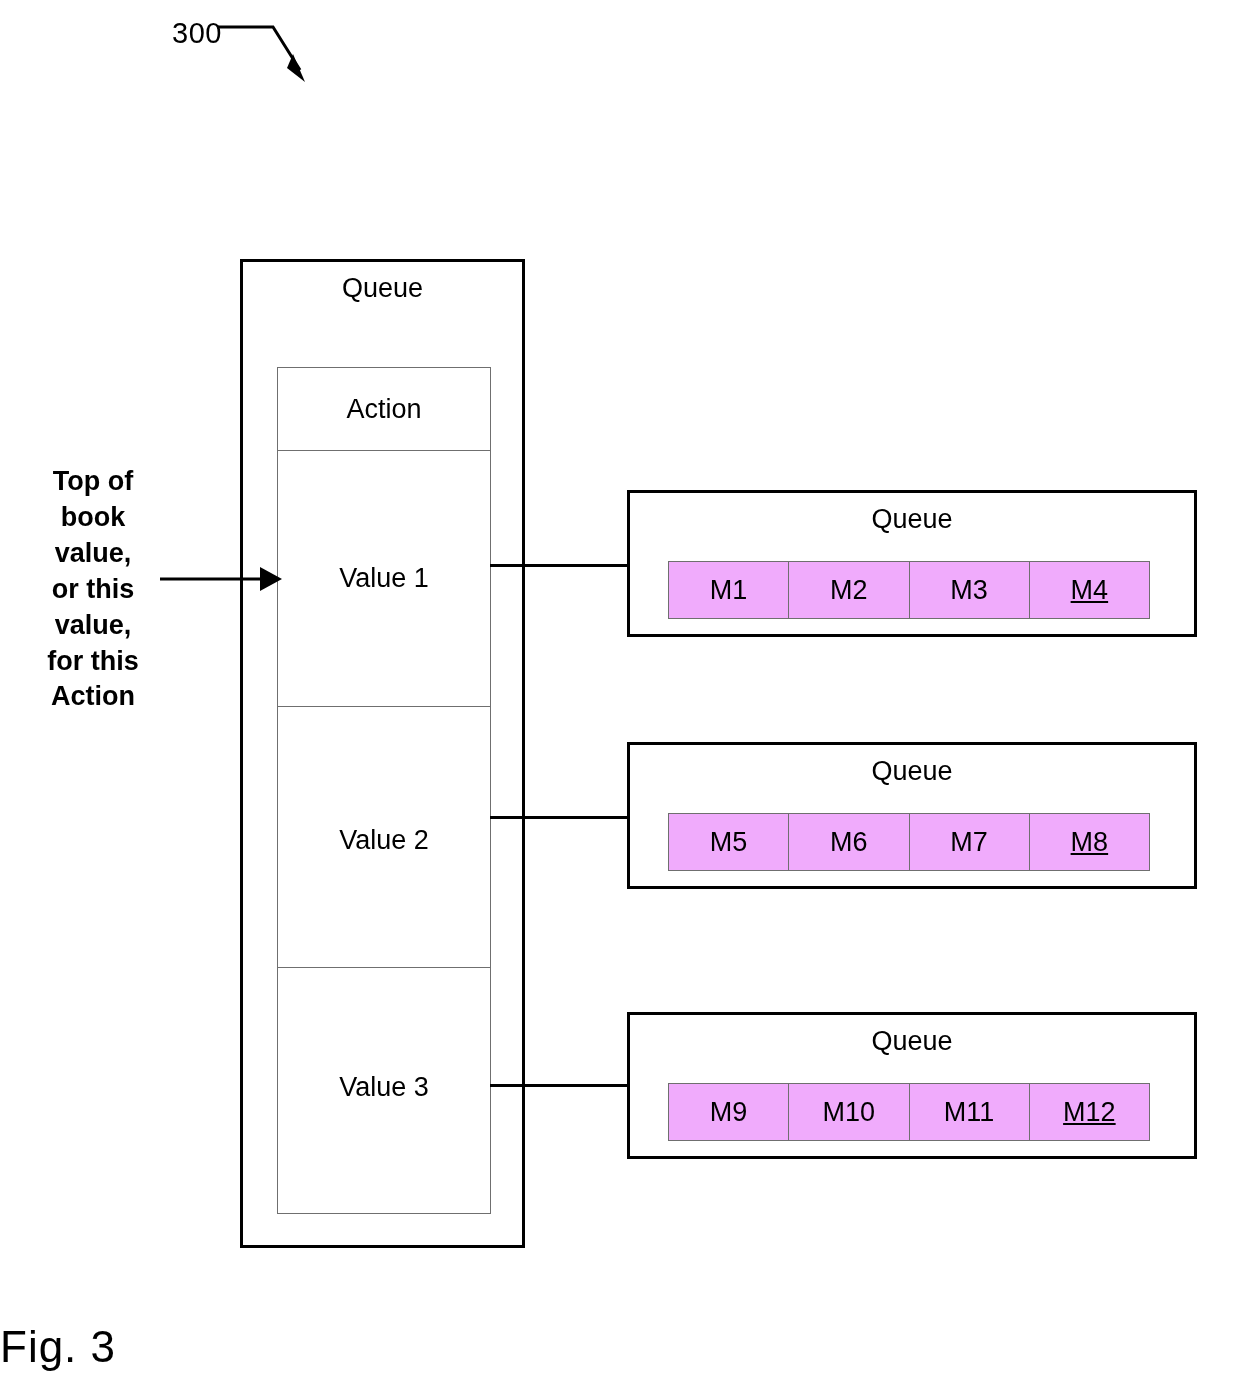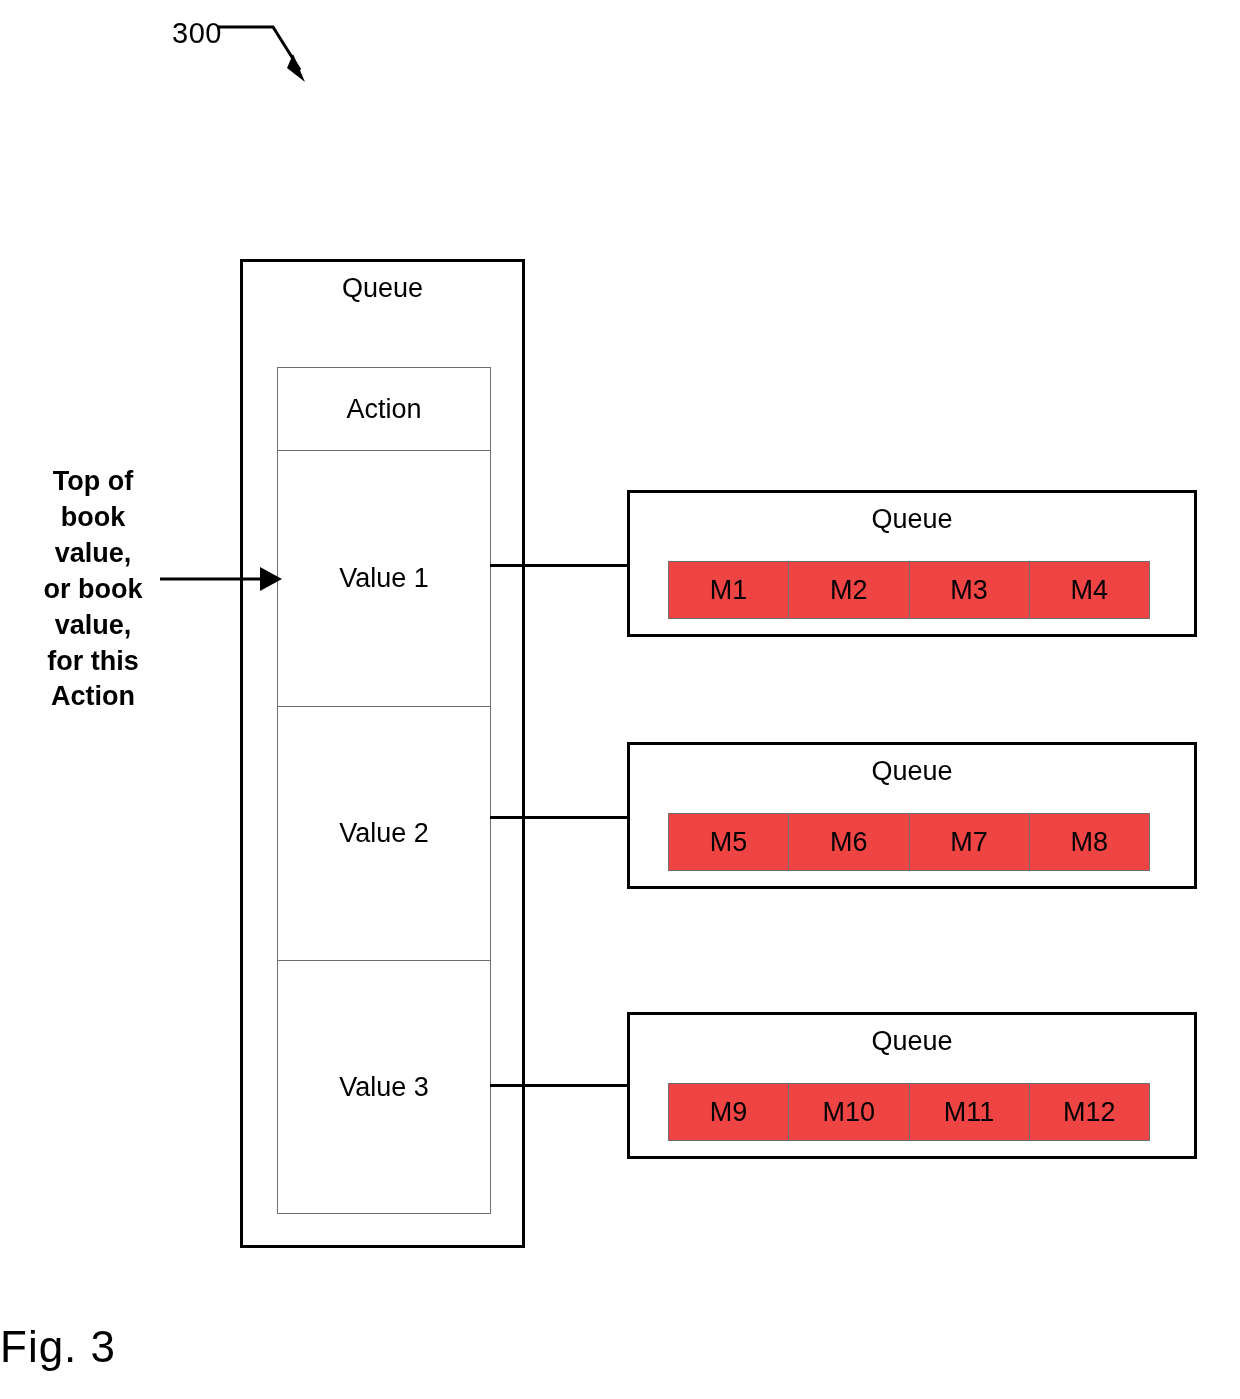--- a/index.html
+++ b/index.html
@@ -78,21 +78,21 @@
     align-items: center;
     justify-content: center;
     font-size: 27px;
   }
   .action-head {
     top: 0;
     height: 83px;
     border-bottom: 1px solid #6f6f6f;
   }
   .val-1 { top: 83px;  height: 256px; border-bottom: 1px solid #6f6f6f; }
-  .val-2 { top: 339px; height: 254px; border-bottom: 1px solid #6f6f6f; }
+  .val-2 { top: 346px; height: 254px; border-bottom: 1px solid #6f6f6f; }
   .val-3 { top: 593px; height: 252px; text-align: right; }
 
   
   .annotation {
     position: absolute;
     left: 28px;
     top: 464px;
     width: 130px;
     text-align: center;
     font-size: 27px;
@@ -134,32 +134,32 @@
   }
   .msg-cells {
     position: absolute;
     left: 38px;
     top: 68px;
     width: 482px;
     height: 58px;
     display: flex;
     border: 1px solid #6f6f6f;
     box-sizing: border-box;
-    background: #ef4444;
+    background: #f0abfc;
   }
   .msg-cell {
     flex: 1 1 0;
     display: flex;
     align-items: center;
     justify-content: center;
     font-size: 27px;
     border-right: 1px solid #6f6f6f;
     box-sizing: border-box;
   }
-  .msg-cell:last-child { border-right: none; }
+  .msg-cell:last-child { border-right: none; text-decoration: underline; }
 
   
   .connector {
     position: absolute;
     left: 490px;
     width: 138px;
     height: 3px;
     background: #000000;
   }
   .conn-1 { top: 564px; }
@@ -203,21 +203,21 @@
     </div>
     <div class="action-row val-3">
       <span>Value 3</span>
     </div>
   </div>
 
   <div class="annotation">
     <div>Top of</div>
     <div>book</div>
     <div>value,</div>
-    <div>or book</div>
+    <div>or this</div>
     <div>value,</div>
     <div>for this</div>
     <div>Action</div>
   </div>
 
   <svg class="in-arrow" viewBox="0 0 130 34" width="130" height="34">
     <line x1="0" y1="17" x2="104" y2="17" stroke="#000000" stroke-width="3"></line>
     <path d="M 100,5 L 122,17 L 100,29 Z" fill="#000000"></path>
   </svg>
 

